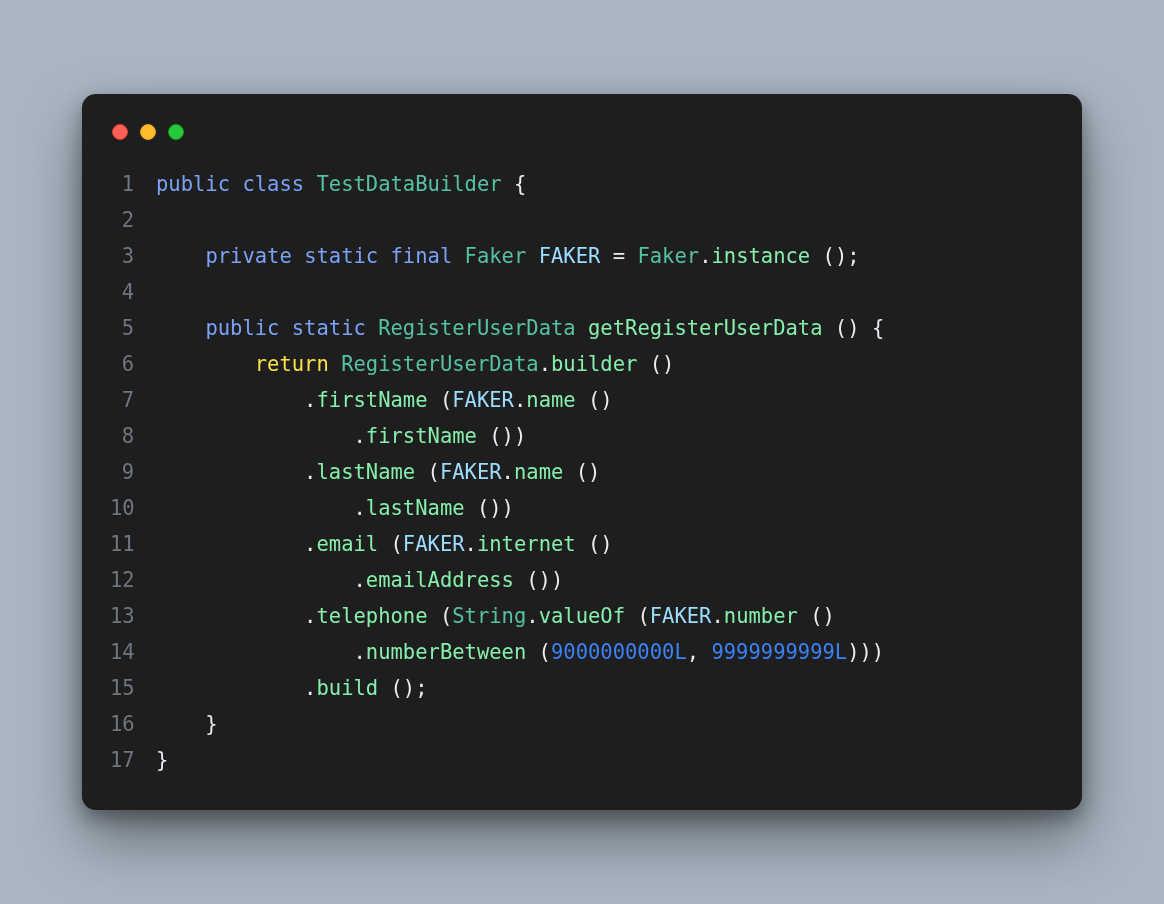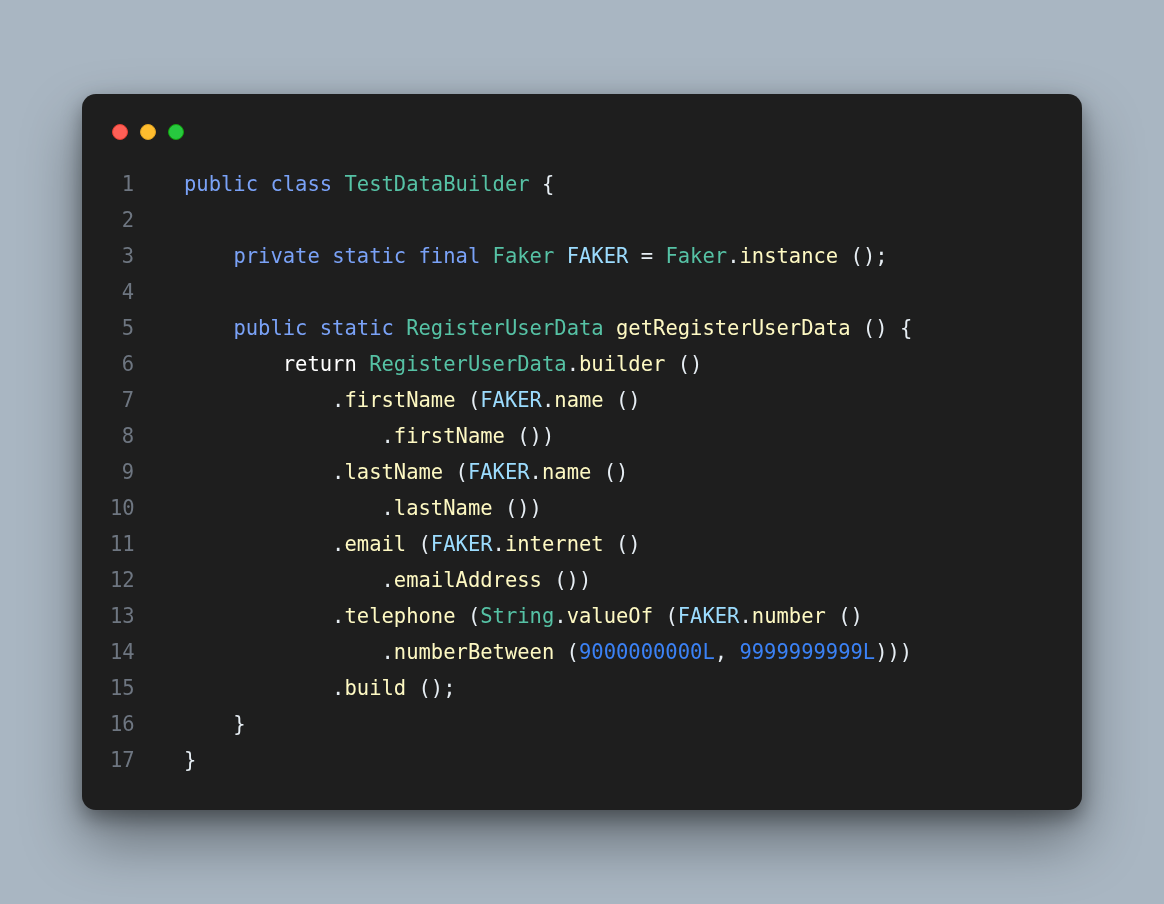--- a/index.html
+++ b/index.html
@@ -18,25 +18,25 @@
     padding:24px 28px 32px 28px;
   }
   .traffic { display:flex; gap:12px; padding:6px 2px 26px 2px; }
   .tl { width:16px; height:16px; border-radius:50%; }
   .red { background:#ff5f56; border:1px solid #e33e32; }
   .yellow { background:#ffbd2e; border:1px solid #dea123; }
   .green { background:#27c93f; border:1px solid #13a10e; }
   .code { font-size:20.5px; line-height:36px; white-space:pre; }
   .line { display:flex; }
   .ln { width:46px; text-align:right; color:#6e7681; padding-right:22px; user-select:none; flex:0 0 auto; }
-  .txt { color:#e6edf3;margin-left:28px; }
+  .txt { color:#e6edf3; }
   .kw   { color:#7aa2f7; }
   .type { color:#56c2a5; }
-  .mret { color:#ffffff; }
-  .func { color:#fef9c3; }
+  .mret { color:#fde047; }
+  .func { color:#86efac; }
   .pun  { color:#e6edf3; }
   .var  { color:#9cdcfe; }
   .num  { color:#3b82f6; }
 </style>
 </head>
 <body>
 
 <div class="window">
   <div class="traffic">
     <div class="tl red"></div>

